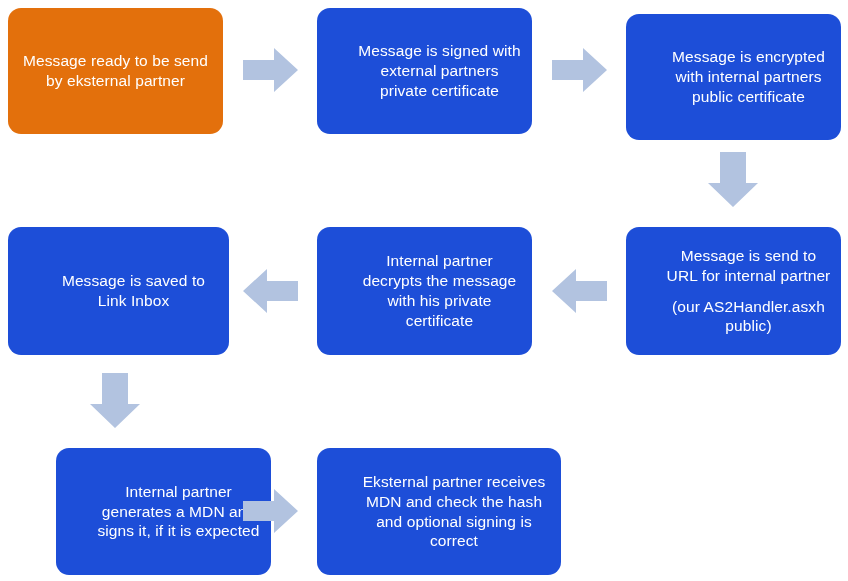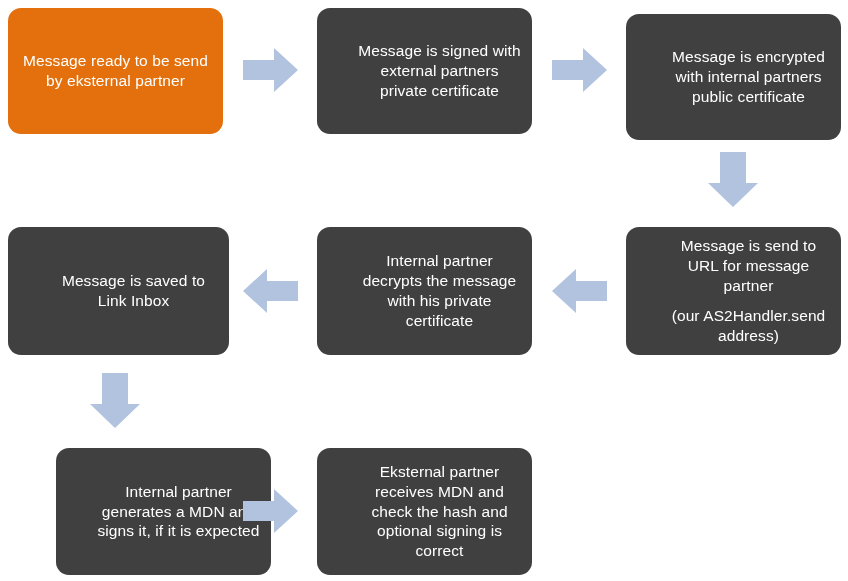--- a/index.html
+++ b/index.html
@@ -30,21 +30,21 @@
     justify-content: center;
     box-sizing: border-box;
     color: #ffffff;
     text-align: center;
     padding: 6px 10px;
     line-height: 1.28;
     font-size: 15.5px;
     font-weight: normal;
     letter-spacing: 0.1px;
   }
-  .node.blue   { background: #404040; padding-left: 40px; }
+  .node.blue   { background: #1d4ed8; padding-left: 40px; }
   .node.orange { background: #e3700c; }
   .node p {
     margin: 0;
     padding: 0;
     width: 100%;
   }
   .node p + p { margin-top: 11px; }
 
   .arrow {
     position: absolute;
@@ -80,22 +80,22 @@
     <p>Message is encrypted with internal partners public certificate</p>
   </div>
 
   <div class="arrow" style="left:707px; top:152px; width:52px; height:56px;">
     <svg width="52" height="56" viewBox="0 0 52 56" aria-hidden="true">
       <polygon points="13,0 39,0 39,31 51,31 26,55 1,31 13,31" fill="#b2c3e0"></polygon>
     </svg>
   </div>
 
   <div class="node blue" style="left:626px; top:227px; width:215px; height:128px;">
-    <p>Message is send to URL for message partner</p>
-    <p>(our AS2Handler.send address)</p>
+    <p>Message is send to URL for internal partner</p>
+    <p>(our AS2Handler.asxh public)</p>
   </div>
 
   <div class="arrow" style="left:552px; top:268px; width:56px; height:46px;">
     <svg width="56" height="46" viewBox="0 0 56 46" aria-hidden="true">
       <polygon points="55,13 24,13 24,1 0,23 24,45 24,33 55,33" fill="#b2c3e0"></polygon>
     </svg>
   </div>
 
   <div class="node blue" style="left:317px; top:227px; width:215px; height:128px;align-items:flex-end;">
     <p>Internal partner decrypts the message with his private certificate</p>
@@ -120,17 +120,17 @@
   <div class="node blue" style="left:8px; top:448px; width:215px; height:127px;margin-left:48px;">
     <p>Internal partner generates a MDN and signs it, if it is expected</p>
   </div>
 
   <div class="arrow" style="left:243px; top:488px; width:56px; height:46px;">
     <svg width="56" height="46" viewBox="0 0 56 46" aria-hidden="true">
       <polygon points="0,13 31,13 31,1 55,23 31,45 31,33 0,33" fill="#b2c3e0"></polygon>
     </svg>
   </div>
 
-  <div class="node blue" style="left:317px; top:448px; width:215px; height:127px;">
+  <div class="node blue" style="left:317px; top:448px; width:244px; height:127px;">
     <p>Eksternal partner receives MDN and check the hash and optional signing is correct</p>
   </div>
 
 </div>
 
 </body></html>

